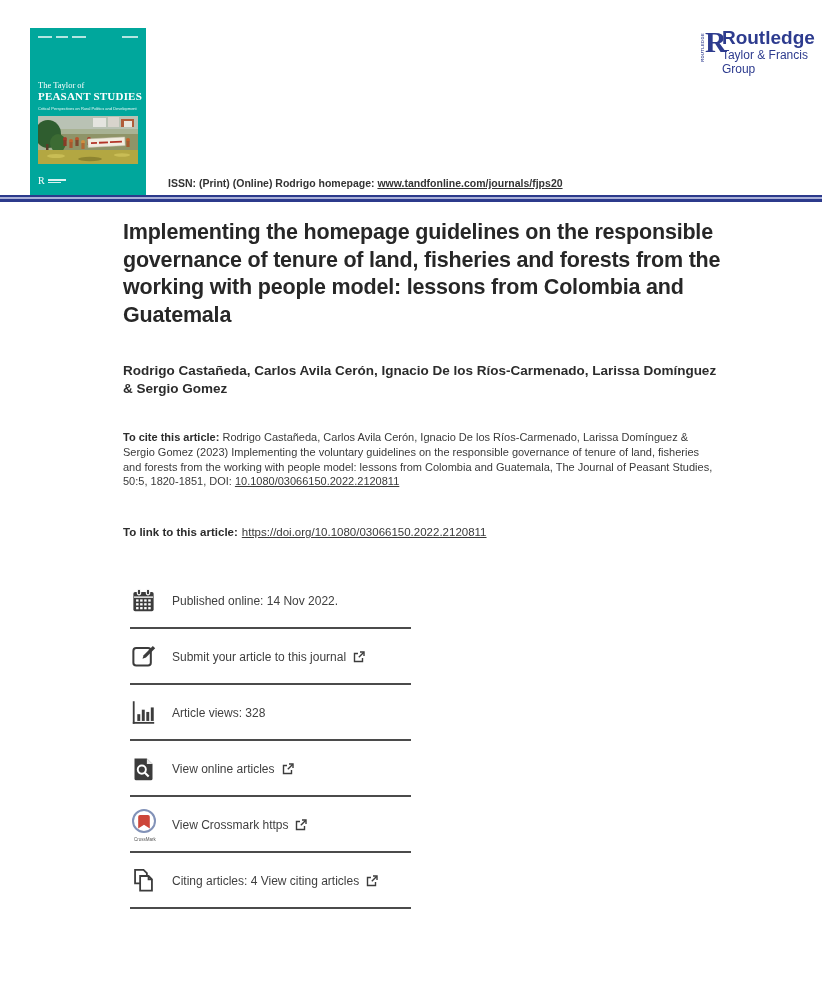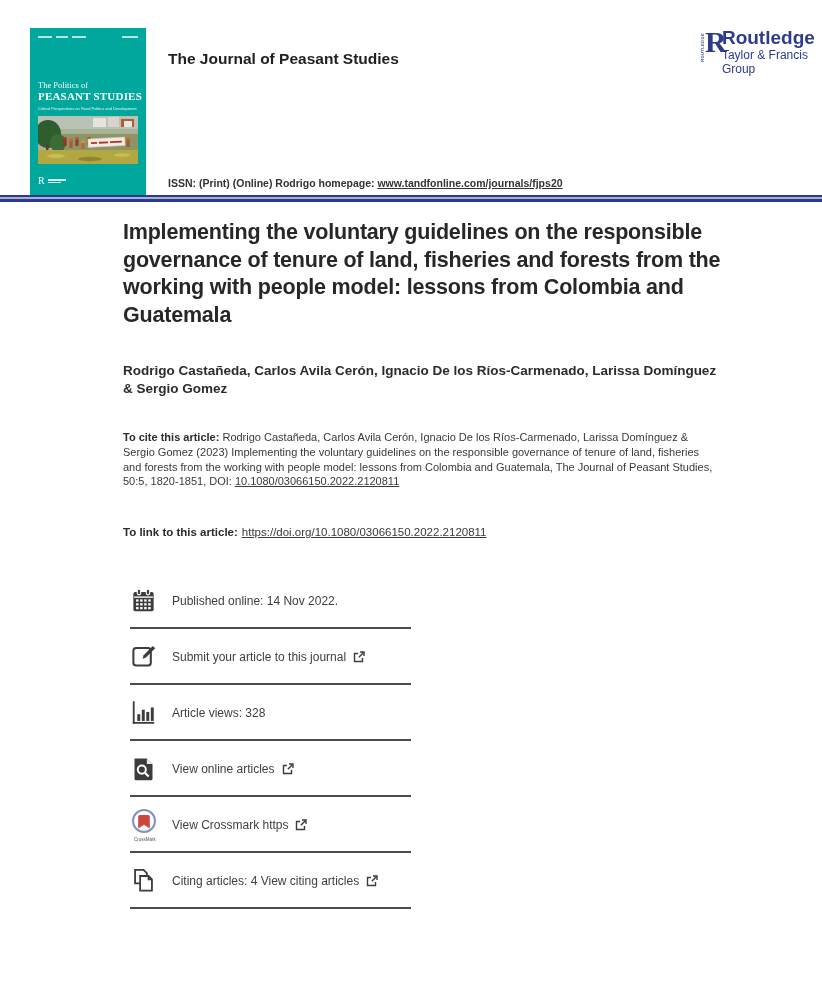--- a/index.html
+++ b/index.html
@@ -93,21 +93,21 @@
 
 <div class="page">
 
   <div class="cover">
     <div class="cover-meta">
       <span class="m1"></span>
         <span class="m2"></span>
         <span class="m3"></span>
         <span class="m4"></span>
     </div>
-    <div class="cover-title1">The Politics of</div>
+    <div class="cover-title1">The Taylor of</div>
     <div class="cover-title2">PEASANT STUDIES</div>
     <div class="cover-subtitle">Critical Perspectives on Rural Politics and Development</div>
     <svg class="cover-art" viewBox="0 0 100 48">
       <rect x="0" y="0" width="100" height="48" fill="#a8b294"></rect>
       <rect x="0" y="0" width="100" height="13" fill="#b9c2b4"></rect>
       <rect x="55" y="2" width="13" height="9" fill="#e4e4df"></rect>
       <rect x="70" y="1" width="11" height="10" fill="#d8d4cc"></rect>
       <rect x="83" y="3" width="13" height="8" fill="#b05c3a"></rect>
       <rect x="86" y="5" width="8" height="6" fill="#e8e6df"></rect>
       <rect x="22" y="18" width="78" height="16" fill="#8f9468"></rect>
@@ -139,41 +139,40 @@
     </svg>
     <div class="cover-pub">
       <span class="r">R</span>
       <span class="lines">
           <i class="l1"></i>
           <i class="l2"></i>
         </span>
     </div>
   </div>
 
-  <div class="journal-title">The Journal of Peasant Studies</div>
 
   <div class="tf-logo">
     <div class="tf-mark">
       <span class="tf-vert">ROUTLEDGE</span>
       <span class="tf-r">R</span>
     </div>
     <div class="tf-text">
       <div class="tf-brand">Routledge</div>
       <div class="tf-tagline">Taylor &amp; Francis Group</div>
     </div>
   </div>
 
   <div class="issn-line">
     <span>ISSN: (Print) (Online) Rodrigo homepage:</span>
     <a href="#">www.tandfonline.com/journals/fjps20</a>
   </div>
 
   <div class="header-rule"></div>
 
-  <div class="article-title">Implementing the voluntary guidelines on the responsible governance of tenure of land, fisheries and forests from the working with people model: lessons from Colombia and Guatemala</div>
+  <div class="article-title">Implementing the homepage guidelines on the responsible governance of tenure of land, fisheries and forests from the working with people model: lessons from Colombia and Guatemala</div>
   <div class="article-authors">Rodrigo Castañeda, Carlos Avila Cerón, Ignacio De los Ríos-Carmenado, Larissa Domínguez &amp; Sergio Gomez</div>
 
   <div class="cite-par"><b>To cite this article:</b><span> Rodrigo Castañeda, Carlos Avila Cerón, Ignacio De los Ríos-Carmenado, Larissa Domínguez &amp; Sergio Gomez (2023) Implementing the voluntary guidelines on the responsible governance of tenure of land, fisheries and forests from the working with people model: lessons from Colombia and Guatemala, The Journal of Peasant Studies, 50:5, 1820-1851, DOI: </span><a href="#">10.1080/03066150.2022.2120811</a></div>
 
   <div class="link-par"><b>To link to this article:</b><a href="#">https://doi.org/10.1080/03066150.2022.2120811</a></div>
 
   <div class="actions">
 
     <div class="action-row">
       <span class="action-icon">

